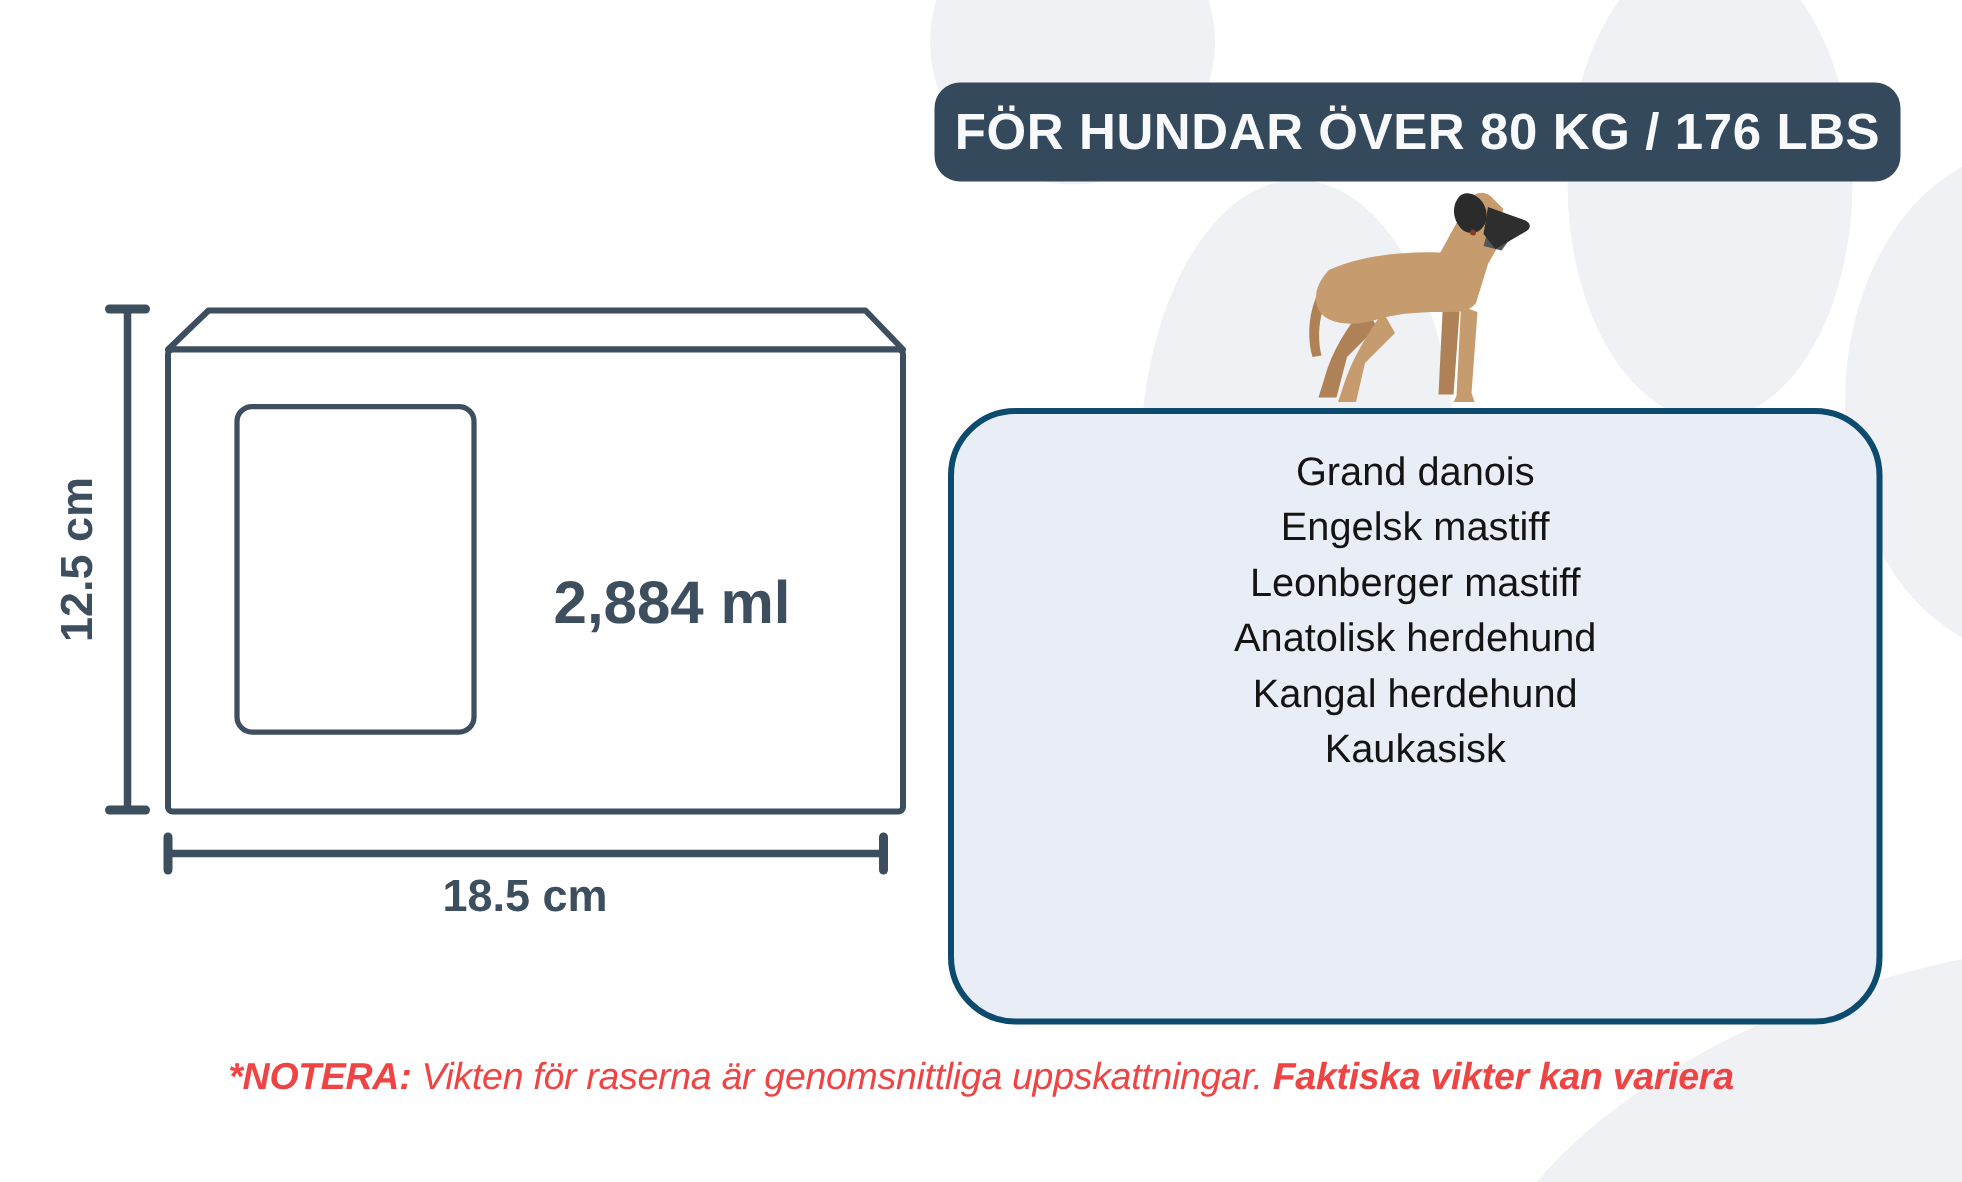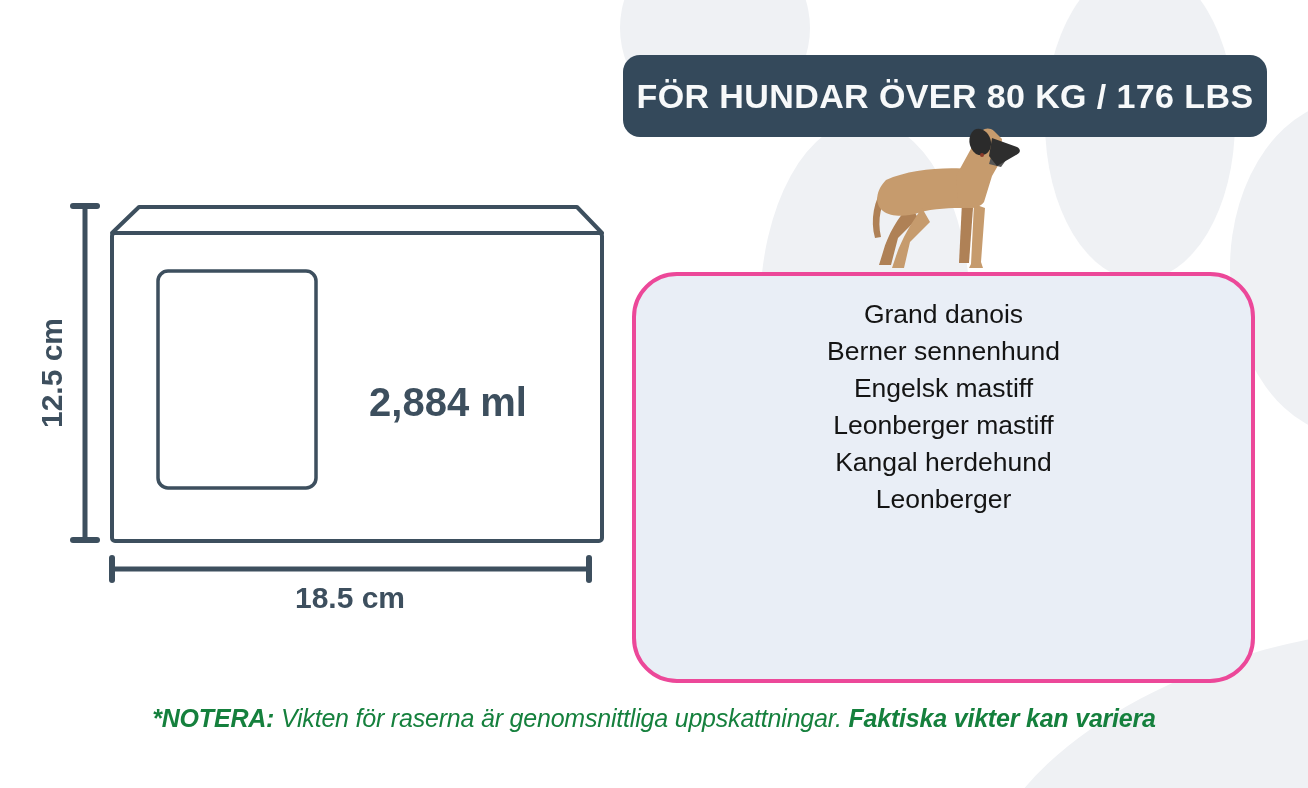--- a/index.html
+++ b/index.html
@@ -4,54 +4,54 @@
 <style>
   html,body{margin:0;padding:0;background:#ffffff;}
   .stage{
     position:relative;width:1308px;height:788px;overflow:hidden;background:#ffffff;
     font-family:"Liberation Sans",sans-serif;
   }
   .stage svg{display:block;}
   .bg-layer{position:absolute;left:0;top:0;width:1308px;height:788px;}
 
   .banner{
-    position:absolute;left:623px;top:55px;width:644px;height:82px;
+    position:absolute;left:623px;top:55px;width:644px;height:66px;
     background:#34495B;border-radius:17px;
     display:flex;align-items:center;justify-content:center;
   }
   .banner-label{
     color:#F7F9FA;font-size:34px;font-weight:bold;letter-spacing:.4px;white-space:nowrap;
   }
 
   .dog{position:absolute;left:858px;top:124px;width:166px;height:146px;}
 
   .breed-card{
     position:absolute;left:632px;top:272px;width:623px;height:411px;
-    box-sizing:border-box;background:#E9EEF6;border:4px solid #ec4899;border-radius:45px;
+    box-sizing:border-box;background:#E9EEF6;border:4px solid #0c4a6e;border-radius:45px;
   }
   .breed-list{
     list-style:none;margin:0;padding:20px 10px 0 10px;text-align:center;
     font-size:26.5px;line-height:37px;color:#141414;
   }
 
   .vol-label{
     position:absolute;left:448px;top:337px;transform:translateX(-50%);
     text-align:center;color:#3D4F5E;font-weight:bold;font-size:40px;line-height:37px;
     white-space:nowrap;
     margin-top:47px;
   }
   .dim-label{
     position:absolute;color:#3D4F5E;font-weight:bold;font-size:30px;white-space:nowrap;
   }
   .dim-label.h{left:52px;top:373px;transform:translate(-50%,-50%) rotate(-90deg);}
   .dim-label.w{left:350px;top:598px;transform:translate(-50%,-50%);text-align:center;}
 
   .note{
     position:absolute;left:0;top:701px;width:1308px;text-align:center;
-    font-style:italic;font-size:25px;line-height:34px;color:#15803d;letter-spacing:-.2px;
+    font-style:italic;font-size:25px;line-height:34px;color:#ef4444;letter-spacing:-.2px;
   }
   .note b{font-weight:bold;}
 </style>
 </head>
 <body>
 
 <div class="stage">
 
   <svg class="bg-layer" viewBox="0 0 1308 788">
     <g fill="#EFF1F4">
@@ -101,25 +101,25 @@
     <path d="M133,33 L151,32 L143,43 L131,40 Z" fill="#555555"></path>
 
     <path d="M134,14 L159,23 C163,25 163,29 158,31 L139,42 L131,32 Z" fill="#2E2E2E"></path>
 
     <circle cx="124" cy="31" r="2" fill="#8B3A2A"></circle>
   </svg>
 
   <div class="breed-card">
     <ul class="breed-list">
       <li>Grand danois</li>
-      <li>Berner sennenhund</li>
       <li>Engelsk mastiff</li>
       <li>Leonberger mastiff</li>
+      <li>Anatolisk herdehund</li>
       <li>Kangal herdehund</li>
-      <li>Leonberger</li>
+      <li>Kaukasisk</li>
     </ul>
   </div>
 
   <div class="vol-label">
     <div>2,884 ml</div>
   </div>
 
   <div class="dim-label h">12.5 cm</div>
   <div class="dim-label w">18.5 cm</div>
 

